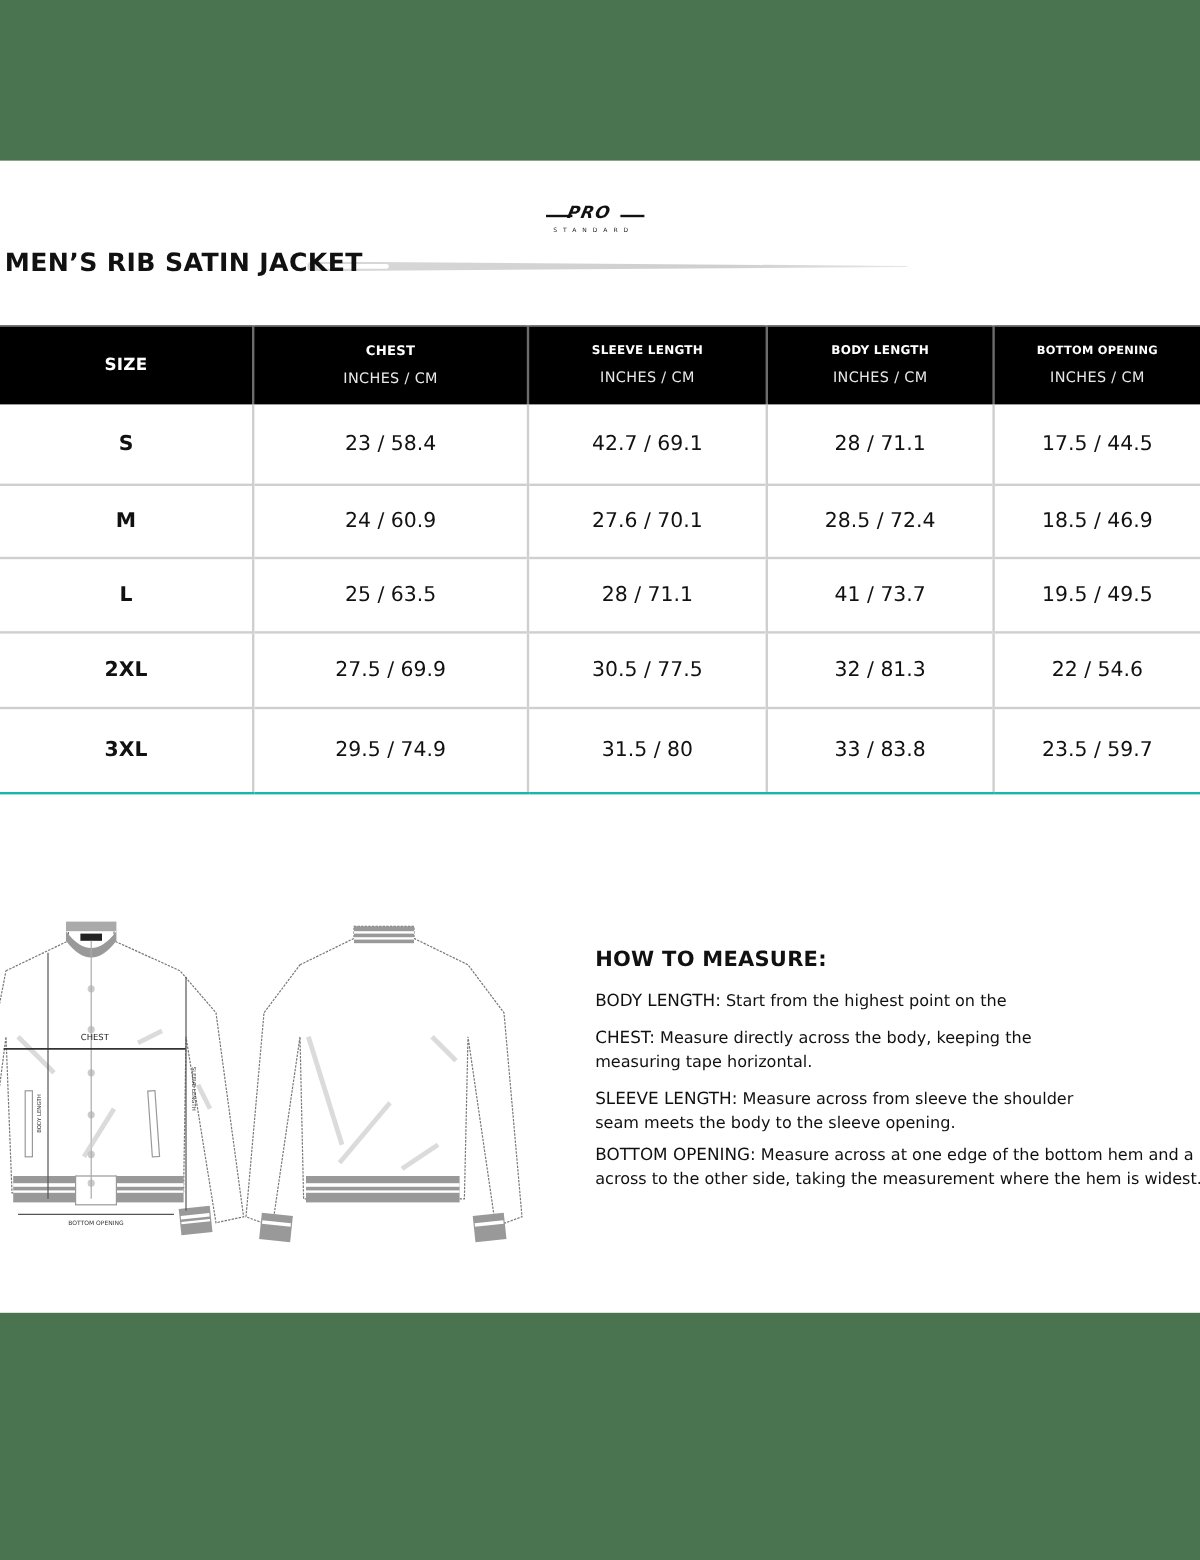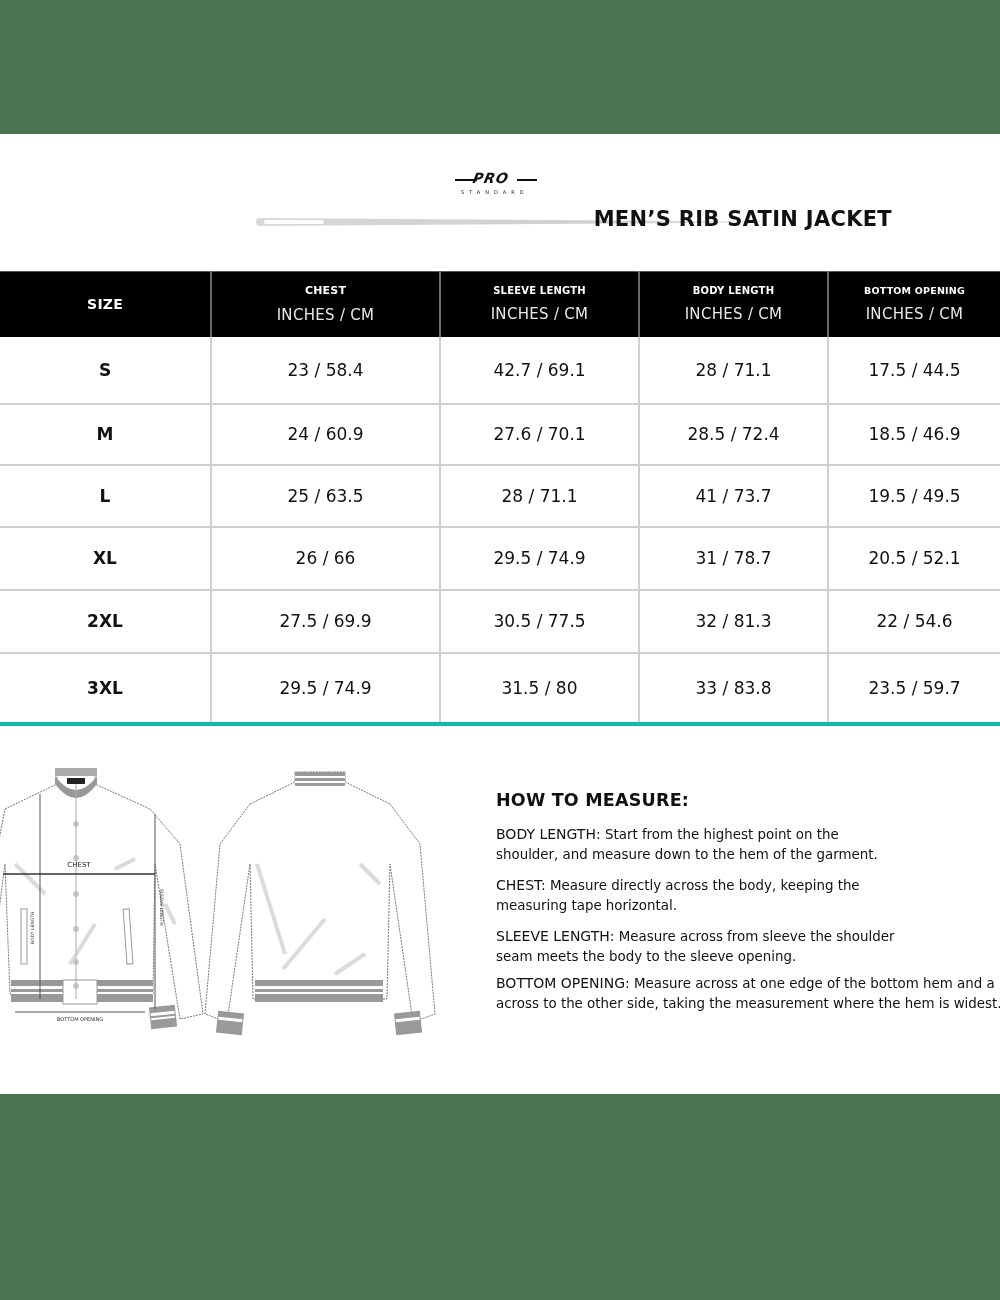--- a/index.html
+++ b/index.html
@@ -15,39 +15,39 @@
   
   .logo { position: absolute; left: 455px; top: 36px; width: 85px; height: 28px; }
   .logo-word { position: absolute; left: 18px; top: 0; font-family: "DejaVu Sans", sans-serif; font-weight: bold; font-style: italic; font-size: 14px; letter-spacing: 1px; color: #111; transform: skewX(-12deg); }
   .logo-stroke { position: absolute; height: 2px; background: #111; top: 9px; }
   .logo-sub { position: absolute; left: 6px; top: 19px; font-size: 5px; letter-spacing: 5px; color: #222; }
 
   
   .needle { position: absolute; left: 256px; top: 83px; width: 500px; height: 10px; }
   .needle-body { position: absolute; left: 0; top: 1px; width: 500px; height: 8px; background: linear-gradient(to right, #d8d8d8, #cfcfcf 70%, #e6e6e6); border-radius: 5px 0 0 5px; clip-path: polygon(0 0, 100% 45%, 100% 55%, 0 100%); }
   .needle-eye { position: absolute; left: 8px; top: 3px; width: 60px; height: 4px; background: #fff; border-radius: 3px; }
-  .title { position: absolute; left: 0; width: 896px; top: 73px; text-align: right; font-family: "DejaVu Sans", sans-serif; font-weight: bold; font-size: 21px; letter-spacing: 0.3px; color: #111; }
+  .title { position: absolute; left: 0; width: 896px; top: 73px; text-align: left; font-family: "DejaVu Sans", sans-serif; font-weight: bold; font-size: 21px; letter-spacing: 0.3px; color: #111; }
   .title span { background: transparent; position: relative; padding: 0 4px; }
 
   
   .size-table { position: absolute; top: 137px; left: 0; width: 1000px; border-collapse: collapse; table-layout: fixed; border-radius: 24px; }
   .size-table th { background: #000; color: #fff; height: 65px; font-weight: bold; vertical-align: middle; border-left: 2px solid #6b6b6b; border-top: 1px solid #555; }
   .size-table th:first-child { border-left: none; }
   .size-table th .h-main { display: block; font-size: 11px; letter-spacing: 0.2px; }
   .size-table th.first .h-main { font-size: 14px; }
-  .size-table th .h-sub { display: block; font-size: 15px; font-weight: normal; margin-top: 9px; color: #e8e8e8; letter-spacing: 0.3px; }
+  .size-table th .h-sub { display: block; font-size: 12px; font-weight: normal; margin-top: 9px; color: #e8e8e8; letter-spacing: 0.3px; }
   .size-table th.small .h-main { font-size: 9.5px; }
   .size-table td { text-align: center; font-size: 17px; border-left: 2px solid #cfcfcf; border-top: 2px solid #cfcfcf; color: #111; }
   .size-table td:first-child { border-left: none; font-weight: bold; font-size: 17px; }
   .size-table tr.r0 td { height: 67px; border-top: none; }
   .size-table tr.r1 td { height: 61px; }
   .size-table tr.r2 td { height: 62px; }
   .size-table tr.r3 td { height: 63px; }
   .size-table tr.r4 td { height: 63px; }
-  .size-table tr.r5 td { height: 71px; border-bottom: 4px solid #14b8a6; }
+  .size-table tr.r5 td { height: 71px; border-bottom: 2px solid #14b8a6; }
 
   
   .illus { position: absolute; top: 620px; }
   .illus-front { left: -25px; width: 250px; height: 290px; }
   .illus-back { left: 195px; width: 250px; height: 290px; }
   svg text { font-family: "DejaVu Sans", sans-serif; }
 
   
   .measure { position: absolute; left: 496px; top: 656px; width: 520px; }
   .measure h2 { font-family: "DejaVu Sans", sans-serif; font-size: 17.5px; font-weight: bold; margin-bottom: 14px; letter-spacing: 0.2px; }
@@ -120,27 +120,20 @@
         <td>27.6 / 70.1</td>
         <td>28.5 / 72.4</td>
         <td>18.5 / 46.9</td>
       </tr>
       <tr class="r2">
         <td>L</td>
         <td>25 / 63.5</td>
         <td>28 / 71.1</td>
         <td>41 / 73.7</td>
         <td>19.5 / 49.5</td>
-      </tr>
-      <tr class="r3">
-        <td>XL</td>
-        <td>26 / 66</td>
-        <td>29.5 / 74.9</td>
-        <td>31 / 78.7</td>
-        <td>20.5 / 52.1</td>
       </tr>
       <tr class="r4">
         <td>2XL</td>
         <td>27.5 / 69.9</td>
         <td>30.5 / 77.5</td>
         <td>32 / 81.3</td>
         <td>22 / 54.6</td>
       </tr>
       <tr class="r5">
         <td>3XL</td>
@@ -214,20 +207,20 @@
         <path d="M62 110 L90 200"></path>
           <path d="M88 215 L130 165"></path>
           <path d="M165 110 L185 130"></path>
           <path d="M140 220 L170 200"></path>
       </g>
     </svg>
   </div>
 
   <div class="measure">
     <h2>HOW TO MEASURE:</h2>
-    <p><span class="lbl">BODY LENGTH:</span><span> Start from the highest point on the</span><br><span>shoulder, and measure down to the hem of the garment.</span></p>
+    <p><span class="lbl">BODY LENGTH:</span><span> Start from the highest point on the</span><br></p>
     <p><span class="lbl">CHEST:</span><span> Measure directly across the body, keeping the</span><br><span>measuring tape horizontal.</span></p>
     <p><span class="lbl">SLEEVE LENGTH:</span><span> Measure across from sleeve the shoulder</span><br><span>seam meets the body to the sleeve opening.</span></p>
     <p class="last"><span class="lbl">BOTTOM OPENING:</span><span> Measure across at one edge of the bottom hem and a</span><br><span>across to the other side, taking the measurement where the hem is widest.</span></p>
   </div>
 </div>
 
 <div class="band band-bottom"></div>
 
 </body></html>

